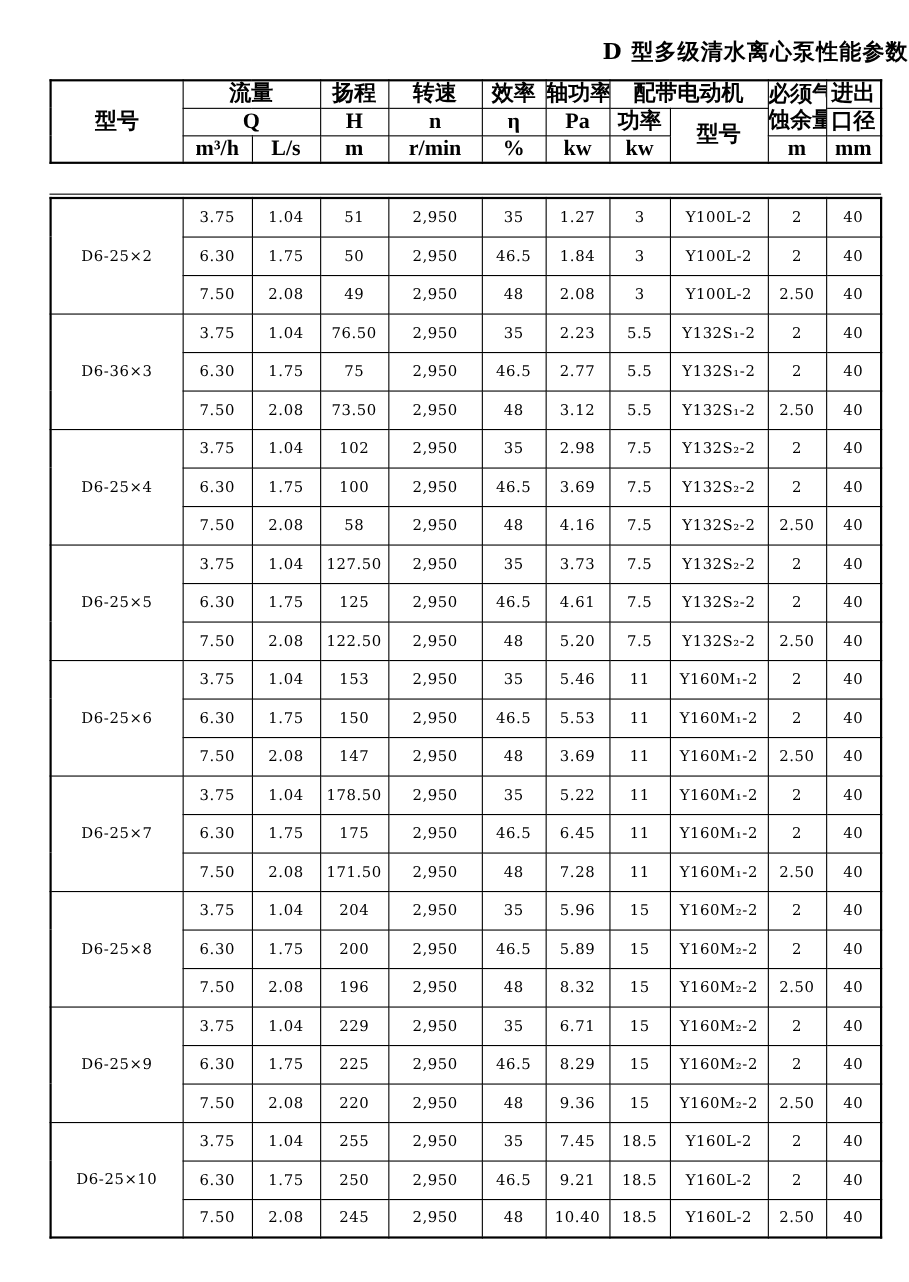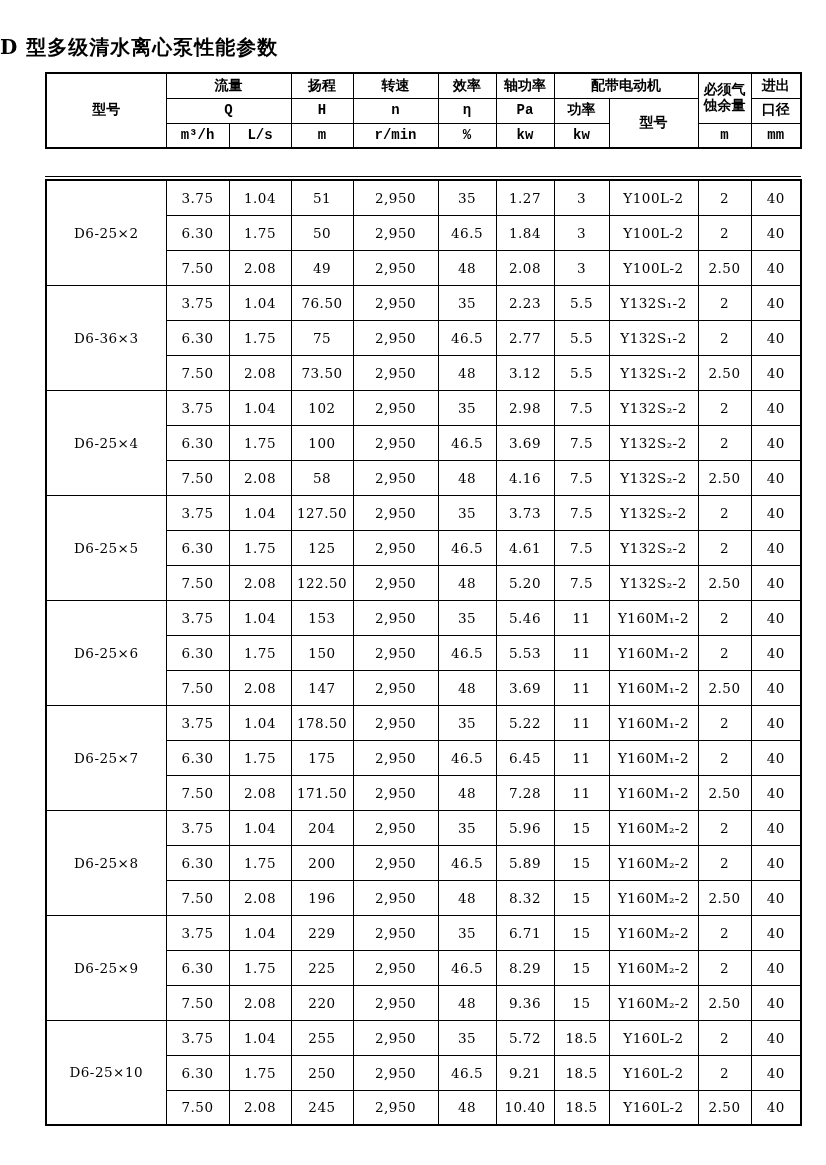--- a/index.html
+++ b/index.html
@@ -12,21 +12,21 @@
   .page {
     position: relative;
     width: 826px;
     height: 1165px;
     background: #ffffff;
     overflow: hidden;
   }
   .doc-title {
     margin-top: 34px;
     margin-bottom: 11px;
-    text-align: left;
+    text-align: right;
     font-family: "DejaVu Serif", "Liberation Serif", serif;
     font-size: 20px;
     font-weight: bold;
     letter-spacing: 1px;
   }
   .tables {
     margin-left: 45px;
     width: 756px;
   }
   table {
@@ -41,23 +41,23 @@
     padding: 0;
     overflow: hidden;
     white-space: nowrap;
   }
   
   .hdr-table {
     border: 2px solid #000;
   }
   .hdr-table tr { height: 25px; }
   .hdr-table td {
-    font-family: Liberation Mono, monospace;
+    font-family: Liberation Serif, serif;
     font-weight: bold;
-    font-size: 14px;
+    font-size: 20px;
     line-height: 1.15;
   }
   
   .body-wrap {
     margin-top: 27px;
     border-top: 1px solid #000;
     padding-top: 2px;
     width: 756px;
   }
   .body-table {
@@ -444,21 +444,21 @@
               <td>2.50</td>
               <td>40</td>
             </tr>
             <tr>
               <td rowspan="3">D6-25×10</td>
               <td>3.75</td>
               <td>1.04</td>
               <td>255</td>
               <td>2,950</td>
               <td>35</td>
-              <td>5.72</td>
+              <td>7.45</td>
               <td>18.5</td>
               <td>Y160L-2</td>
               <td>2</td>
               <td>40</td>
             </tr>
             <tr>
               <td>6.30</td>
               <td>1.75</td>
               <td>250</td>
               <td>2,950</td>

